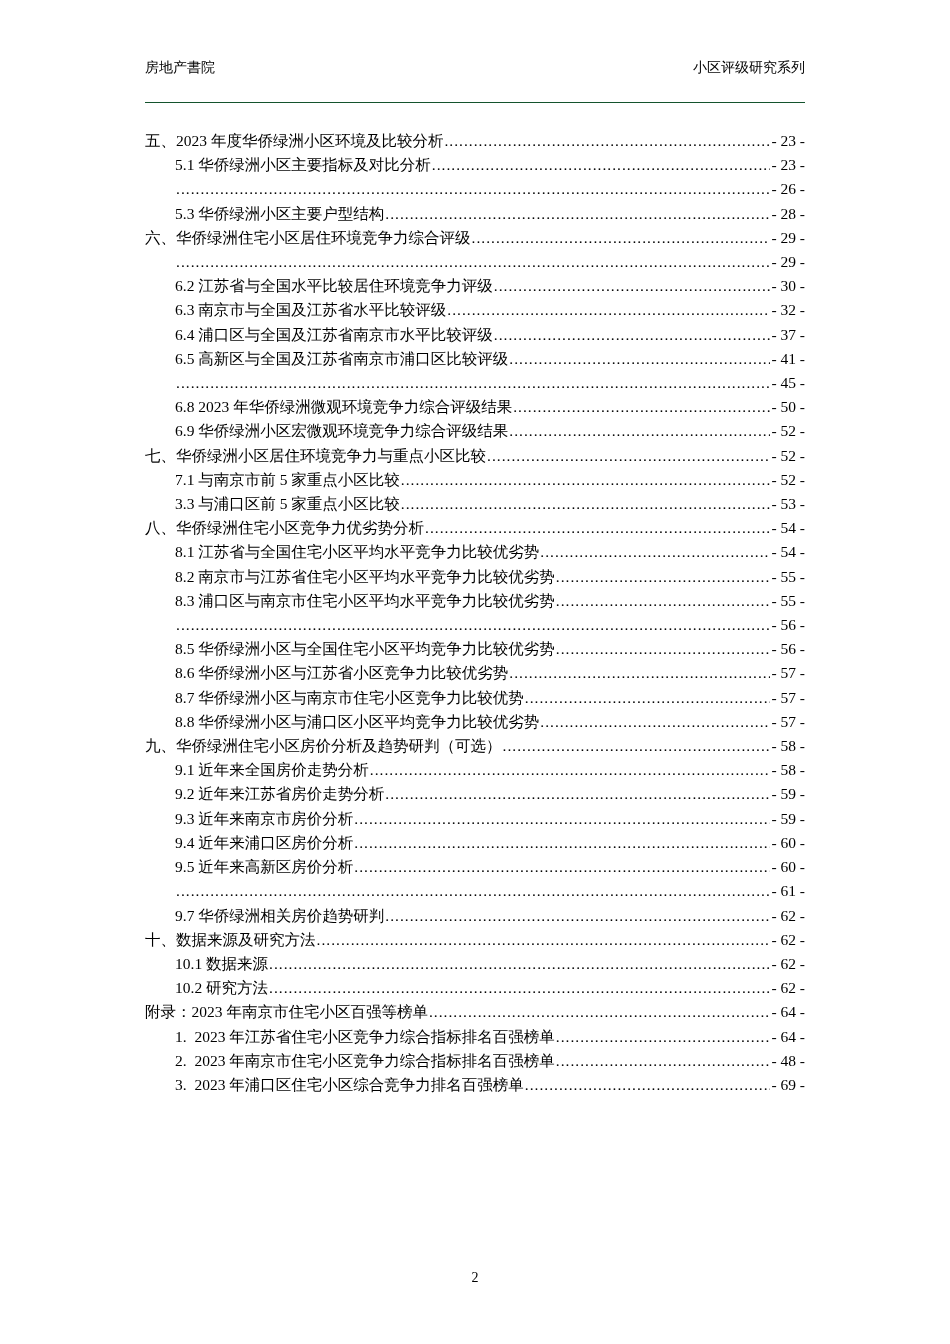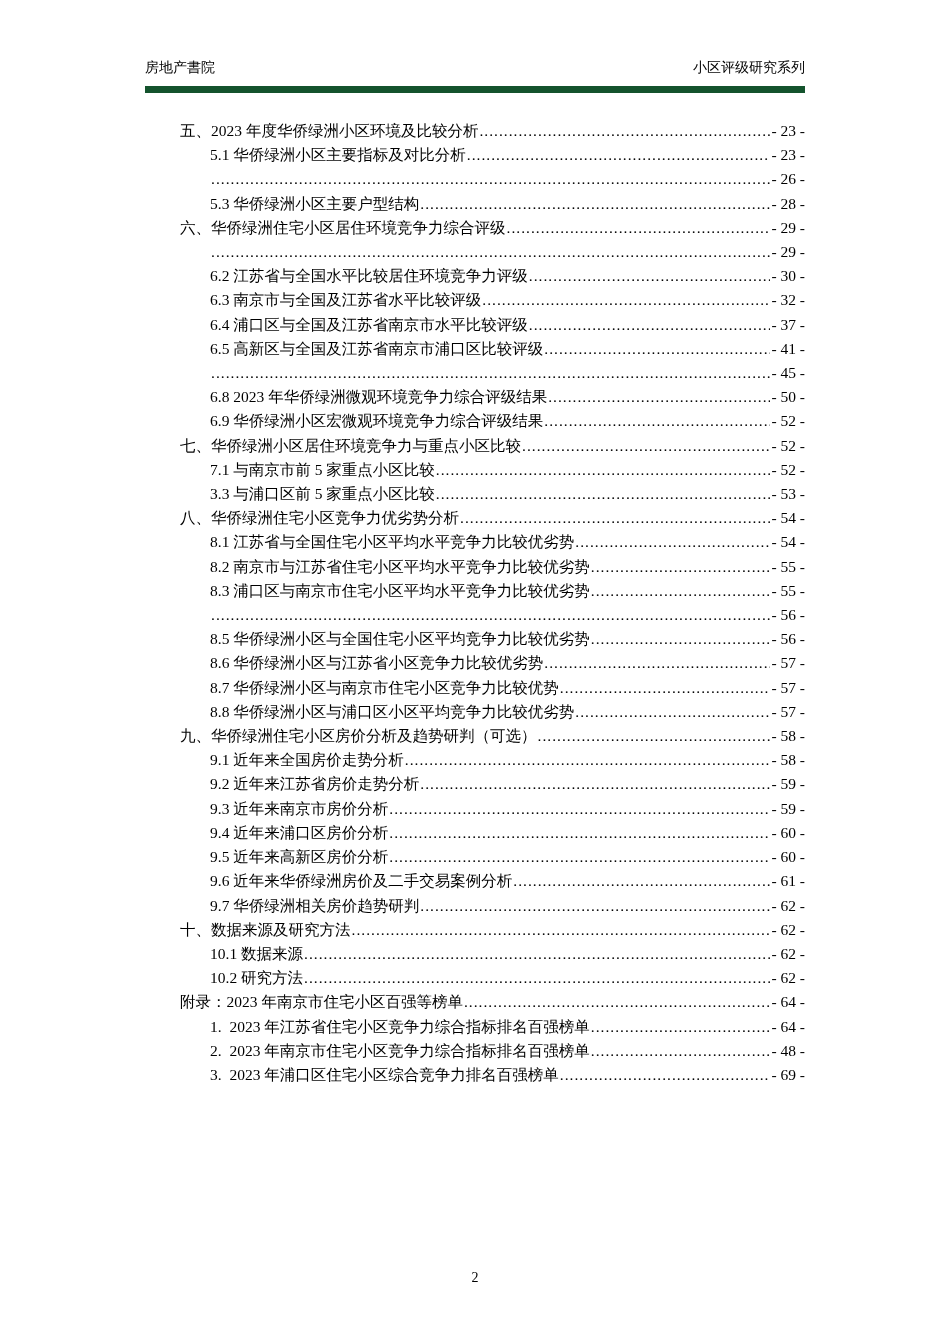--- a/index.html
+++ b/index.html
@@ -16,28 +16,27 @@
     height: 1344px;
     padding: 58px 145px 0 145px;
     position: relative;
   }
   .doc-header {
     display: flex;
     justify-content: space-between;
     align-items: flex-end;
     font-size: 14px;
     line-height: 20px;
-    padding-bottom: 8px;
-    border-bottom: 7px solid #14532d;
+    padding-bottom: 24px;
+    border-bottom: 1px solid #14532d;
   }
   .toc {
     margin-top: 26px;
     font-size: 15.5px;
     line-height: 24.2px;
-    margin-left: 35px;
   }
   .toc-row {
     display: flex;
     align-items: baseline;
   }
   .toc-row.sub { padding-left: 30px; }
   .toc-text {
     white-space: pre;
     flex: 0 0 auto;
   }
@@ -220,21 +219,20 @@
         <span class="toc-text">9.4 近年来浦口区房价分析</span>
         <span class="leader"></span>
         <span class="toc-page">- 60 -</span>
       </div>
       <div class="toc-row sub">
         <span class="toc-text">9.5 近年来高新区房价分析</span>
         <span class="leader"></span>
         <span class="toc-page">- 60 -</span>
       </div>
       <div class="toc-row sub">
-        <span class="toc-text">9.6 近年来华侨绿洲房价及二手交易案例分析</span>
         <span class="leader"></span>
         <span class="toc-page">- 61 -</span>
       </div>
       <div class="toc-row sub">
         <span class="toc-text">9.7 华侨绿洲相关房价趋势研判</span>
         <span class="leader"></span>
         <span class="toc-page">- 62 -</span>
       </div>
       <div class="toc-row chap">
         <span class="toc-text">十、数据来源及研究方法</span>

